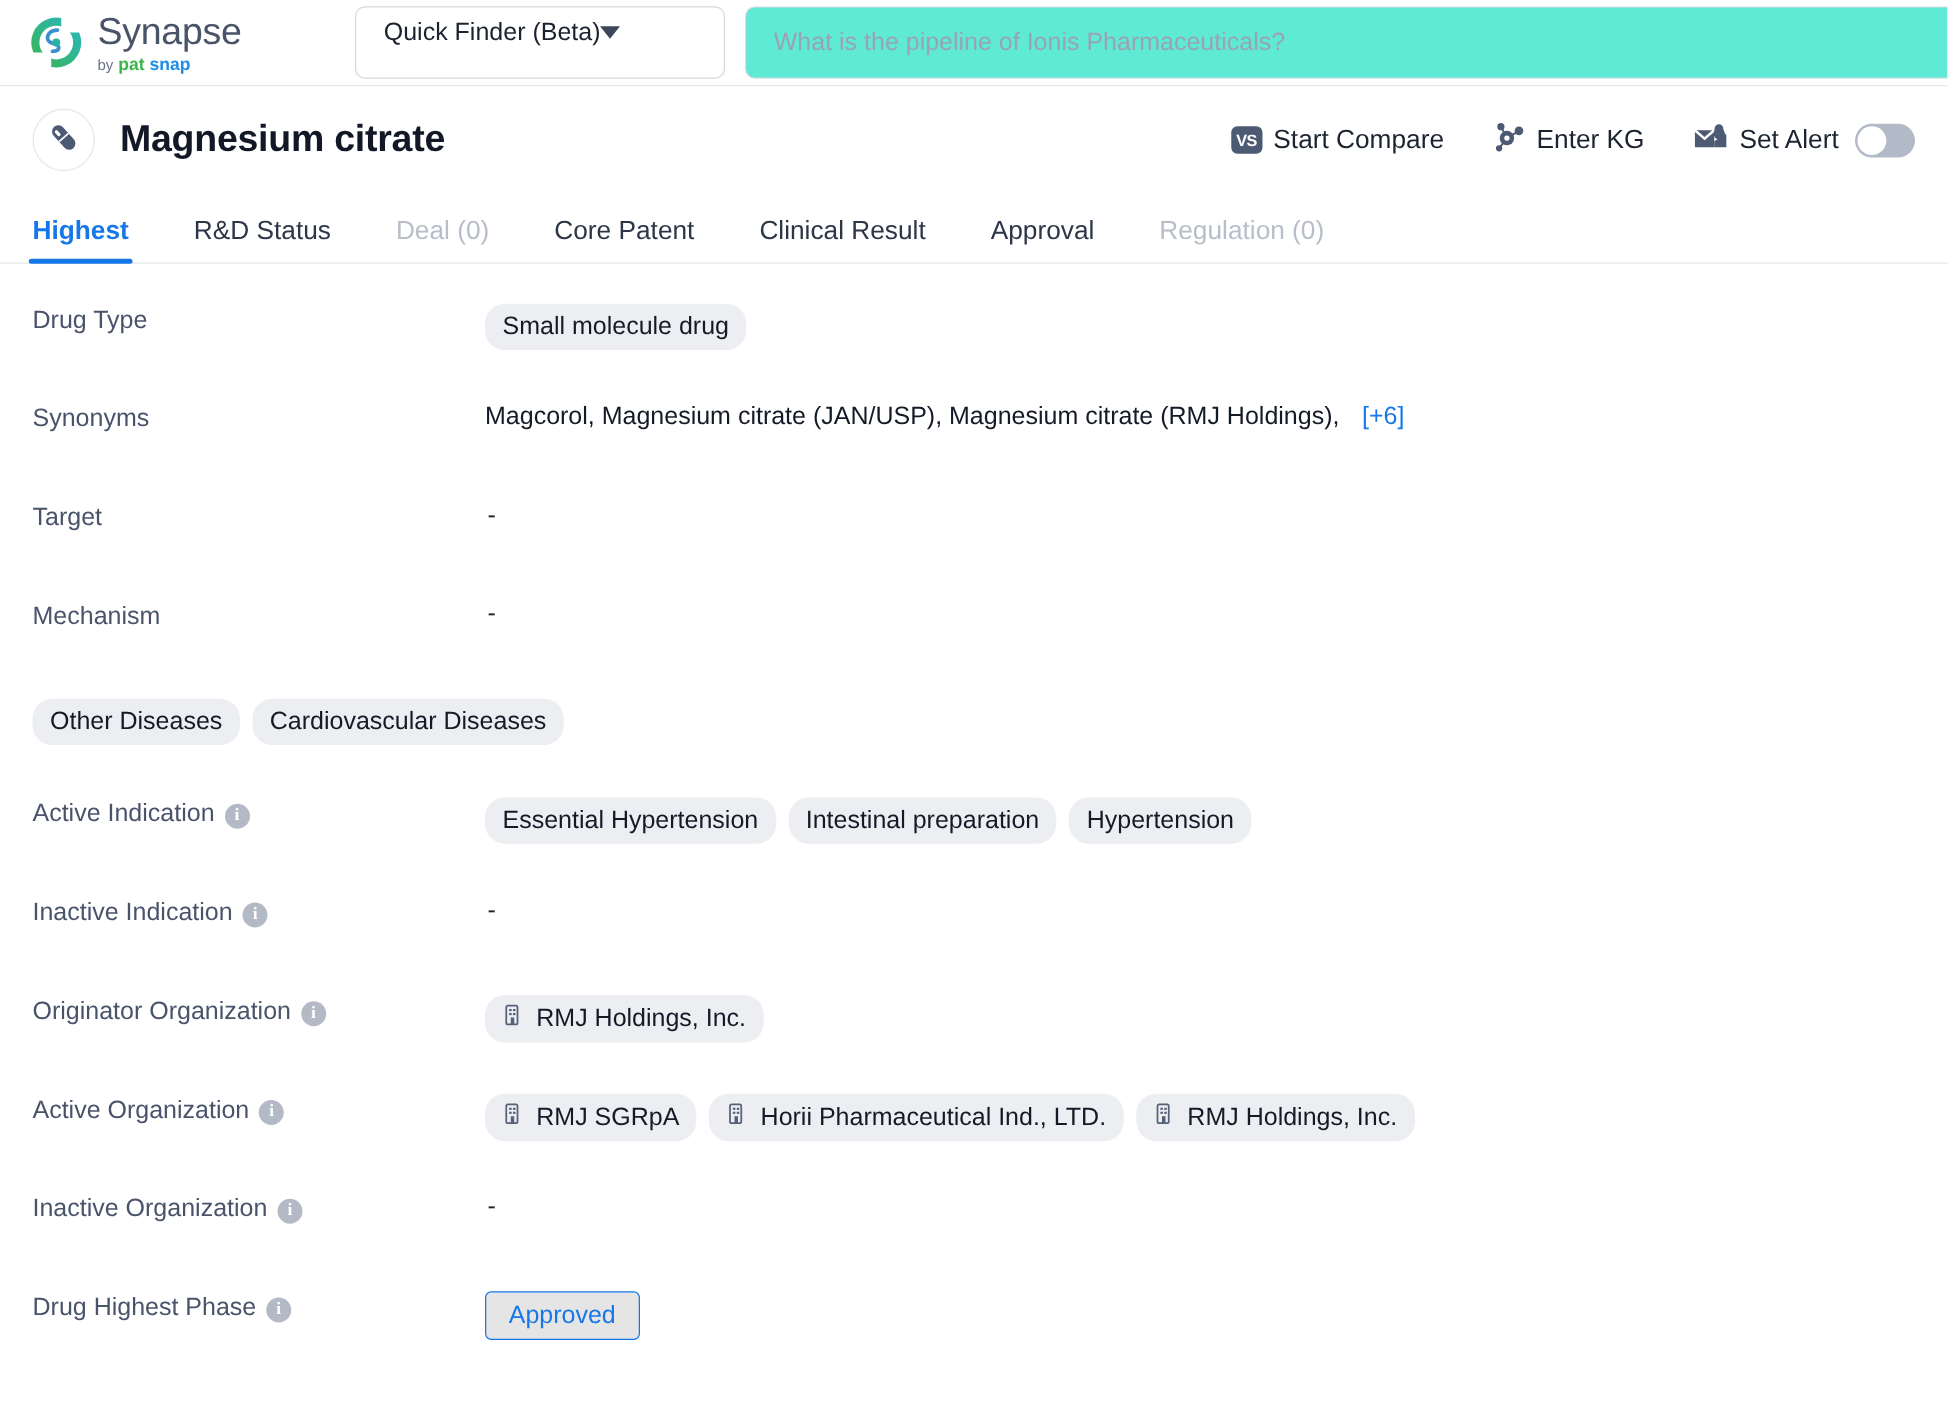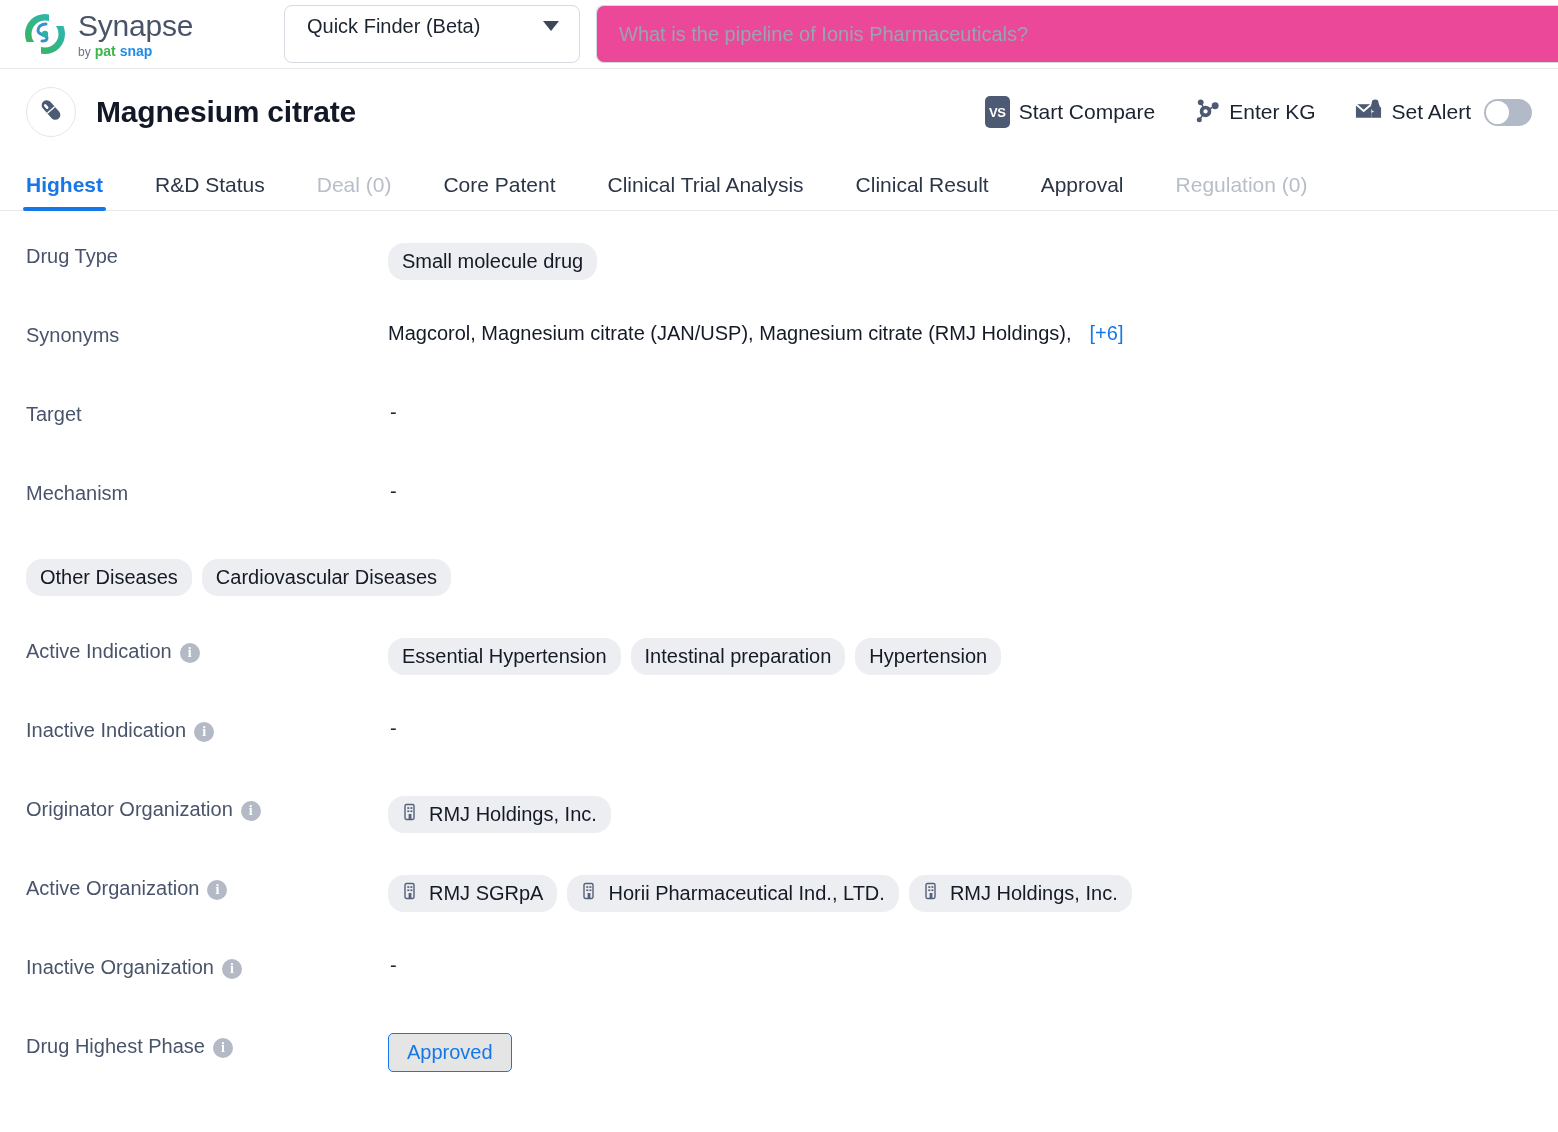--- a/index.html
+++ b/index.html
@@ -48,21 +48,20 @@
   .logo-sub .snap { color: #1f8ce8; font-weight: 700; font-size: 14px; }
 
   .finder {
     width: 296px;
     flex: 0 0 296px;
     height: 58px;
     border: 1px solid #d5d9e0;
     border-radius: 8px;
     display: flex;
     align-items: center;
-    justify-content: space-between;
     padding: 0 20px 16px 22px;
     background: #fff;
     cursor: pointer;
   }
   .finder-label { font-size: 20px; color: #1c2330; }
   .caret {
     width: 0; height: 0;
     border-left: 8px solid transparent;
     border-right: 8px solid transparent;
     border-top: 10px solid #3d4759;
@@ -71,21 +70,21 @@
     flex: 1 1 auto;
     margin-left: 16px;
     margin-right: 0;
     height: 58px;
     border: 1px solid #d5d9e0;
     border-radius: 8px 0 0 8px;
     border-right: none;
     display: flex;
     align-items: center;
     padding: 0 22px;
-    background: #ec4899;
+    background: #5eead4;
   }
   .searchbox input {
     border: none;
     outline: none;
     width: 100%;
     font-size: 20px;
     color: #1c2330;
     font-family: "Liberation Sans", sans-serif;
     background: transparent;
   }
@@ -123,21 +122,21 @@
     align-items: center;
     gap: 9px;
     cursor: pointer;
     white-space: nowrap;
   }
   .hdr-action span.lbl {
     font-size: 21px;
     color: #1c2330;
   }
   .vs-badge {
-    width: 25px; height: 32px;
+    width: 25px; height: 22px;
     background: #4d5a73;
     border-radius: 5px;
     color: #fff;
     font-size: 13px;
     font-weight: 700;
     display: flex; align-items: center; justify-content: center;
     letter-spacing: -0.5px;
   }
   .toggle {
     width: 48px; height: 27px;
@@ -357,21 +356,20 @@
     </div>
 
   </div>
 </div>
 
 <div class="tabs">
   <div class="tab active">Highest</div>
   <div class="tab">R&amp;D Status</div>
   <div class="tab disabled">Deal (0)</div>
   <div class="tab">Core Patent</div>
-  <div class="tab">Clinical Trial Analysis</div>
   <div class="tab">Clinical Result</div>
   <div class="tab">Approval</div>
   <div class="tab disabled">Regulation (0)</div>
 </div>
 
 <div class="fields">
 
   <div class="frow">
     <div class="flabel">
       <span>Drug Type</span>

